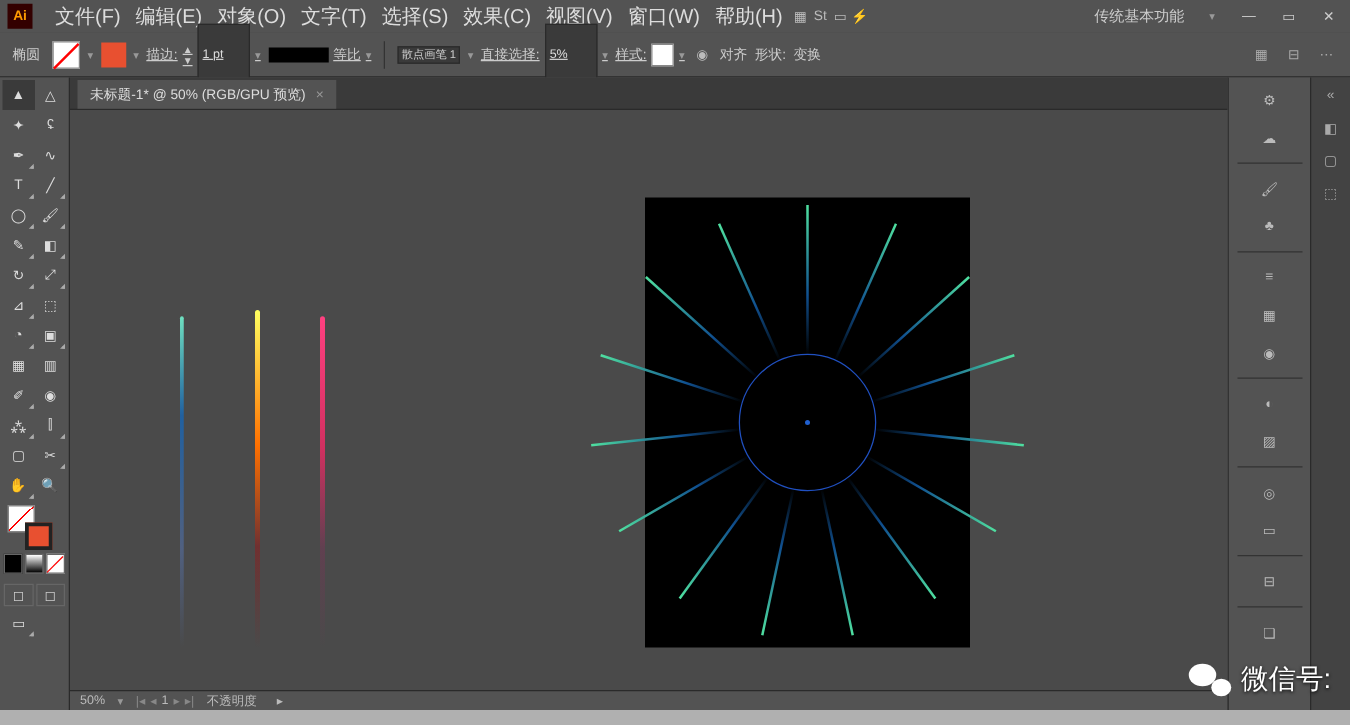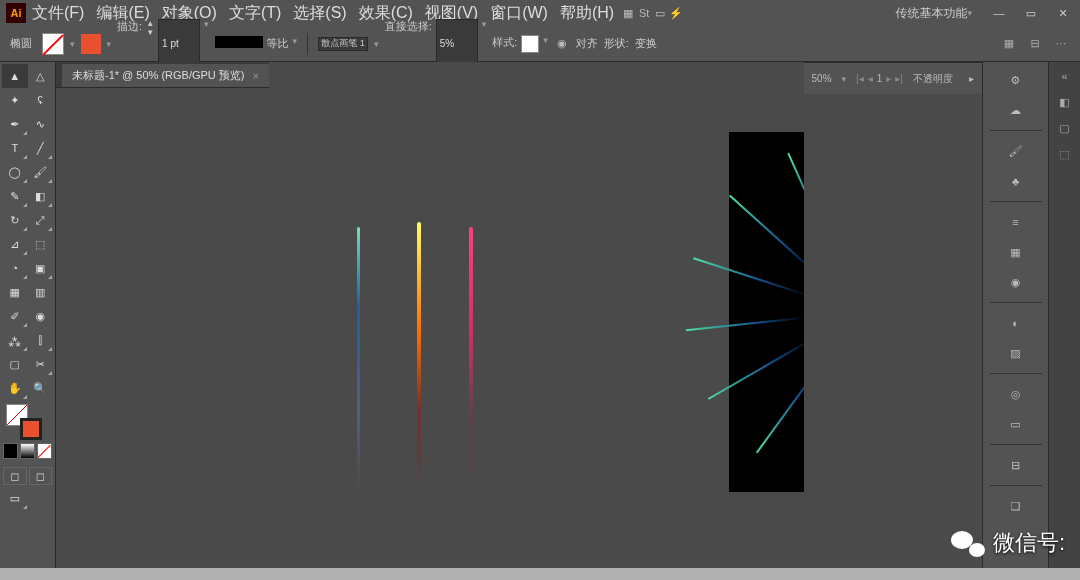--- a/index.html
+++ b/index.html
@@ -1,36 +1,36 @@
 <!DOCTYPE html>
 <html><head>
 <meta charset="utf-8">
 <style>
   * { margin:0; padding:0; box-sizing:border-box; font-family:"Microsoft YaHei",Arial,sans-serif; }
   body { width:1080px; height:580px; background:#4a4a4a; overflow:hidden; color:#ccc; font-size:11px; position:relative; }
   
   
   .menubar { height:26px; background:#535353; display:flex; align-items:center; padding:0 6px; }
-  .app-icon { width:20px; height:20px; background:#330000; color:#ff9a00; font-weight:bold; display:flex; align-items:center; justify-content:center; font-size:11px; margin-right:0; }
+  .app-icon { width:20px; height:20px; background:#330000; color:#ff9a00; font-weight:bold; display:flex; align-items:center; justify-content:center; font-size:11px; margin-right:12px; }
   .menu-item { padding:0 6px; color:#ddd; cursor:pointer; font-size:16px; }
   .menu-right { margin-left:auto; display:flex; align-items:center; gap:10px; }
   .top-icon { width:16px; height:16px; color:#bbb; display:flex; align-items:center; justify-content:center; }
-  .workspace-sel { color:#ccc; font-size:12px; padding:0 6px; display:flex; align-items:center; gap:0; }
+  .workspace-sel { color:#ccc; font-size:12px; padding:0 6px; display:flex; align-items:center; gap:20px; }
   .searchbox { background:#3a3a3a; border:1px solid #2a2a2a; color:#888; padding:2px 6px; width:130px; font-size:11px; }
   .winbtn { width:22px; height:18px; display:flex; align-items:center; justify-content:center; color:#ccc; }
   
   
   .ctrlbar { height:36px; background:#535353; border-bottom:1px solid #2a2a2a; display:flex; align-items:center; padding:0 10px; gap:6px; color:#ccc; font-size:11px; }
   .shape-label { width:26px; }
   .swatch { width:22px; height:22px; background:#fff; border:1px solid #888; position:relative; }
   .swatch .diag { position:absolute; width:140%; height:2px; background:red; transform:rotate(-45deg); top:50%; left:-20%; }
   .swatch2 { width:20px; height:20px; background:#e85030; }
   .drop { font-size:9px; color:#999; }
   .sep { width:1px; height:22px; background:#333; margin:0 4px; }
-  .ctrl-seg { display:flex; align-items:flex-start; gap:4px; }
+  .ctrl-seg { display:flex; align-items:center; gap:4px;text-decoration:underline; }
   .numfield { background:#3a3a3a; border:1px solid #2a2a2a; width:42px; padding:18px 3px; color:#ddd; font-size:10px; }
   .stroke-prev { width:48px; height:12px; background:#000; }
   .brush-prev { width:50px; height:14px; background:#3a3a3a; border:1px solid #2a2a2a; display:flex; align-items:center; justify-content:center; }
   .color-chip { width:18px; height:18px; background:#fff; border:1px solid #888; }
   .ctrl-right { margin-left:auto; display:flex; gap:8px; }
   .rt-icon { width:18px; height:18px; color:#aaa; display:flex; align-items:center; justify-content:center; }
   
   
   .workspace { display:flex; height:calc(100% - 62px - 12px); }
   
@@ -46,27 +46,27 @@
   .fs-row { display:flex; margin-top:2px; }
   .fs-chip { width:16px; height:16px; margin:1px; border:1px solid #666; }
   .fs-chip.c0 { background:#000; }
   .fs-chip.c1 { background:linear-gradient(#fff,#000); }
   .fs-chip.c2 { background:#fff; position:relative; }
   .fs-chip.c2::after { content:''; position:absolute; width:140%; height:1px; background:red; transform:rotate(-45deg); top:50%; left:-20%; }
   .mode-row { display:flex; margin-top:6px; }
   .mode-chip { width:24px; height:18px; border:1px solid #666; margin:1px; display:flex; align-items:center; justify-content:center; }
   
   
-  .canvas-wrap { flex:1; display:flex; flex-direction:row; background:#4a4a4a; }
+  .canvas-wrap { flex:1; display:flex; flex-direction:column; background:#4a4a4a; }
   .tabbar { height:26px; background:#3a3a3a; display:flex; align-items:flex-end; padding-left:6px; border-bottom:1px solid #2a2a2a; }
   .doc-tab { background:#535353; padding:4px 10px; font-size:11px; color:#ddd; display:flex; align-items:center; gap:8px; }
   .tab-x { color:#999; }
   .canvas { flex:1; background:#4a4a4a; position:relative; overflow:hidden; }
   .artboard { position:absolute; left:460px; top:70px; width:260px; height:360px; background:#000; }
-  .status { height:32px; background:#535353; border-top:1px solid #2a2a2a; display:flex; align-items:center; padding:0 8px; gap:10px; font-size:10px; color:#bbb; }
+  .status { height:16px; background:#535353; border-top:1px solid #2a2a2a; display:flex; align-items:center; padding:0 8px; gap:10px; font-size:10px; color:#bbb; }
   .status .pager { display:flex; align-items:center; gap:4px; }
   .status .pg-btn { color:#888; }
   
   
   .panels { width:66px; background:#535353; border-left:1px solid #2a2a2a; display:flex; flex-direction:column; align-items:center; padding-top:4px; gap:2px; }
   .panels .sep-h { width:80%; height:1px; background:#333; margin:4px 0; }
   .picon { width:28px; height:28px; display:flex; align-items:center; justify-content:center; color:#bbb; }
   .rside { width:32px; background:#434343; border-left:1px solid #2a2a2a; display:flex; flex-direction:column; align-items:center; padding-top:4px; gap:6px; }
   .rside .ic { width:20px; height:20px; color:#aaa; display:flex; align-items:center; justify-content:center; }
   

